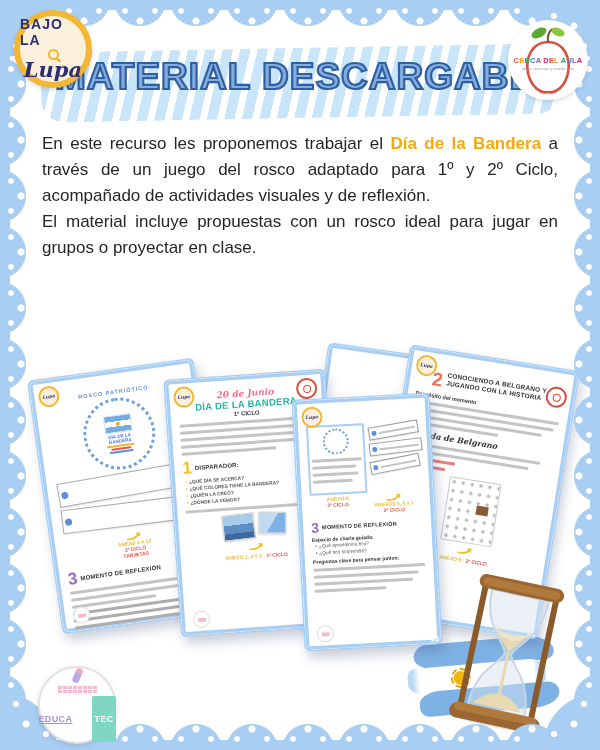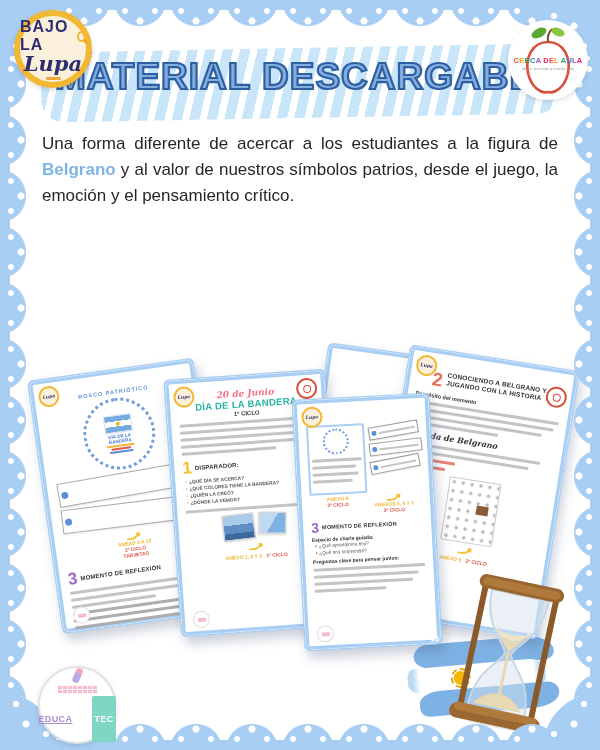--- a/index.html
+++ b/index.html
@@ -66,21 +66,21 @@
   .corner.br{bottom:0;right:0;background:
       radial-gradient(circle 4px at 46px 46px,#fff 3px,rgba(255,255,255,0) 4px),
       radial-gradient(circle 3.4px at 26px 56px,#fff 2.6px,rgba(255,255,255,0) 3.6px),
       radial-gradient(circle 3.4px at 56px 26px,#fff 2.6px,rgba(255,255,255,0) 3.6px),
       radial-gradient(circle 58px at 100% 100%,#A9CEF4 57px,rgba(169,206,244,0) 58px);}
 
   
   .badge-lupa{position:absolute;left:14px;top:10px;width:78px;height:78px;border-radius:50%;
     background:#FBF0DC;border:6px solid #F2B733;box-sizing:border-box;z-index:7;
     display:flex;flex-direction:column;align-items:center;justify-content:center;box-shadow:0 2px 5px rgba(0,0,0,.15);}
-  .bl-top{font-size:16px;font-weight:800;color:#2D2D72;letter-spacing:1px;display:flex;align-items:center;gap:1px;}
+  .bl-top{font-size:14px;font-weight:800;color:#2D2D72;letter-spacing:1px;display:flex;align-items:center;gap:1px;flex-direction:column;}
   .lens{width:7px;height:7px;border:2.4px solid #F2B733;border-radius:50%;position:relative;display:inline-block;}
   .lens::after{content:"";position:absolute;right:-4px;bottom:-4px;width:5px;height:2.4px;background:#E8A50A;transform:rotate(45deg);border-radius:2px;}
   .bl-name{font-family:"DejaVu Serif",serif;font-style:italic;font-weight:700;font-size:21px;color:#2D2D72;margin-top:-3px;}
   .bl-sub{width:15px;height:3px;background:#F0A63A;border-radius:2px;margin-top:1px;}
 
   .badge-aula{position:absolute;right:12px;top:20px;width:80px;height:80px;border-radius:50%;background:#fff;z-index:7;
     box-shadow:0 2px 5px rgba(0,0,0,.12);overflow:hidden;}
   .ba-text{position:absolute;top:36px;left:0;width:100%;text-align:center;font-size:7.5px;font-weight:800;letter-spacing:.2px;}
   .ba-tag{position:absolute;top:46px;left:0;width:100%;text-align:center;font-size:4px;color:#999;}
 
@@ -233,21 +233,22 @@
   <div class="ba-text"><span style="color: rgb(231, 76, 60);">C</span><span style="color: rgb(243, 156, 18);">E</span><span style="color: rgb(59, 165, 93);">R</span><span style="color: rgb(59, 130, 212);">C</span><span style="color: rgb(155, 89, 182);">A</span><span> </span><span style="color: rgb(233, 30, 99);">D</span><span style="color: rgb(231, 76, 60);">E</span><span style="color: rgb(243, 156, 18);">L</span><span> </span><span style="color: rgb(59, 165, 93);">A</span><span style="color: rgb(59, 130, 212);">U</span><span style="color: rgb(155, 89, 182);">L</span><span style="color: rgb(233, 30, 99);">A</span></div>
   <div class="ba-tag">ideas, recursos y mucho más</div>
 </div>
 
 <div class="title-wrap">
   <div class="title-hatch"></div>
   <div class="title-text">MATERIAL DESCARGABLE</div>
 </div>
 
 <div class="intro">
-  <p><span>Una forma diferente de acercar a los estudiantes a la figura de </span><span class="hl-blue">Belgrano</span><span> y al valor de nuestros símbolos patrios, desde el juego, la emoción y el pensamiento crítico.</span></p>
+  <p><span>En este recurso les proponemos trabajar el </span><span class="hl-orange">Día de la Bandera</span><span> a través de un juego del rosco adaptado para 1º y 2º Ciclo, acompañado de actividades visuales y de reflexión.</span></p>
+  <p><span>El material incluye propuestas con un rosco ideal para jugar en grupos o proyectar en clase.</span></p>
 </div>
 
 <div class="stack">
 
   <div class="mini pg"></div>
 
   <div class="mini pa" style="z-index:2;">
     <div class="mini-badge">Lupa</div>
     <div class="pa-ribbon">ROSCO PATRIÓTICO</div>
     <div class="rosco">

